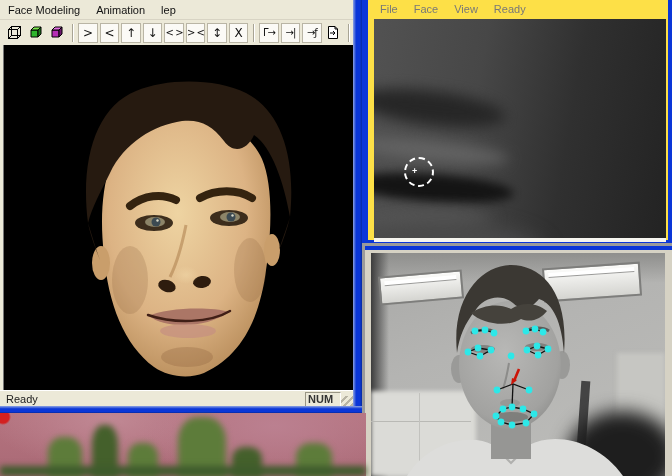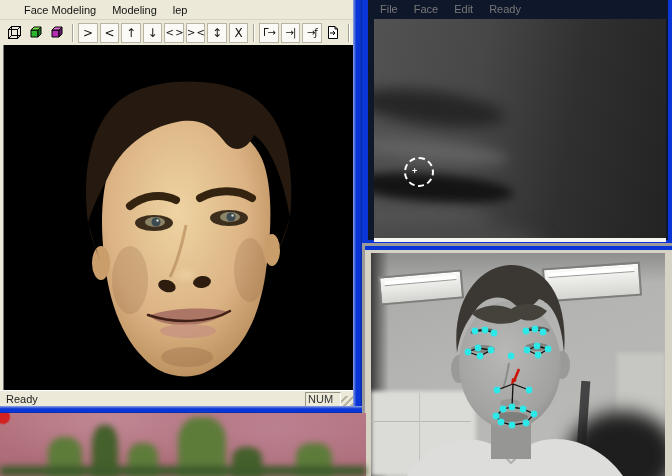--- a/index.html
+++ b/index.html
@@ -5,41 +5,41 @@
   html,body{margin:0;padding:0;background:#9a9a9a;}
   #screen{position:relative;width:672px;height:476px;overflow:hidden;
     font-family:"Liberation Sans","DejaVu Sans",sans-serif;background:#9a9a9a;}
   
   #left-window{position:absolute;left:0;top:0;width:362px;height:413px;background:#ECE9D8;}
   .blue-edge-r{position:absolute;left:353px;top:0;width:9px;height:413px;
     background:linear-gradient(to right,#8ea4e2,#0a36d8 35%,#0a36d8 75%,#062a9e);}
   .blue-edge-b{position:absolute;left:0;top:406px;width:362px;height:7px;
     background:linear-gradient(to bottom,#8ea4e2,#0a36d8 40%,#0a36d8 80%,#062a9e);}
   #lw-menubar{position:absolute;left:0;top:0;width:353px;height:19px;background:#ECE9D8;
-    display:flex;align-items:center;font-size:11px;color:#111;border-bottom:1px solid #d8d4c4;padding-left:16px;}
+    display:flex;align-items:center;font-size:11px;color:#111;border-bottom:1px solid #d8d4c4;}
   .menu-item{padding:2px 8px;cursor:default;}
   #lw-toolbar{position:absolute;left:0;top:20px;width:353px;height:25px;background:#ECE9D8;
     display:flex;align-items:center;padding-left:4px;box-sizing:border-box;}
   .tb-btn{width:21px;height:20px;margin:0 1px;border:1px solid #b9b5a5;background:#fbfaf6;
     display:flex;align-items:center;justify-content:center;font-size:12px;line-height:1;
     color:#101010;padding:0;font-family:"DejaVu Sans",sans-serif;}
   .tb-btn.flat{border-color:transparent;background:transparent;}
   .tb-sep{width:1px;height:18px;background:#a8a494;margin:0 4px;box-shadow:1px 0 0 #fff;}
   .tb-glyph2{font-size:10px;letter-spacing:-1px;}
   #lw-viewport{position:absolute;left:3px;top:45px;width:349px;height:345px;background:#000;
     border-left:1px solid #777;}
   #lw-statusbar{position:absolute;left:0;top:390px;width:353px;height:17px;background:#ECE9D8;
     border-top:1px solid #fff;font-size:11px;color:#222;}
   #status-text{position:absolute;left:6px;top:2px;text-align:center;}
   #status-pane{position:absolute;right:12px;top:1px;width:30px;height:14px;overflow:hidden;
-    border:1px solid;border-color:#9a9685 #fff #fff #9a9685;padding:0 2px;font-size:11px;color:#333;}
+    border:1px solid;border-color:#9a9685 #fff #fff #9a9685;padding:0 2px;font-size:11px;color:#333;font-weight:bold;}
   #grip{position:absolute;right:0;bottom:0;width:12px;height:12px;
     background:repeating-linear-gradient(135deg,transparent 0 3px,#b8b4a4 3px 5px);}
   
-  #eye-window{position:absolute;left:362px;top:0;width:310px;height:243px;background:#0f172a;
+  #eye-window{position:absolute;left:362px;top:0;width:310px;height:243px;background:#fde047;
     border-left:6px solid #0a36d8;border-right:4px solid #0a36d8;border-bottom:3px solid #0a36d8;
     box-sizing:border-box;}
   #ew-menubar{height:18px;display:flex;align-items:center;font-size:11px;color:#787878;
     padding-left:4px;}
   #eye-canvas{position:absolute;left:6px;top:19px;width:292px;height:219px;overflow:hidden;
     background:linear-gradient(100deg,#525252 0%,#474747 35%,#303030 65%,#232323 100%);}
   .eye-brow{position:absolute;left:-18px;top:72px;width:150px;height:34px;border-radius:50%;
     background:#262626;filter:blur(7px);transform:rotate(7deg);}
   .eye-lid{position:absolute;left:-20px;top:122px;width:155px;height:20px;border-radius:50%;
     background:#636363;filter:blur(7px);transform:rotate(6deg);}
@@ -89,21 +89,21 @@
   #wp-bottom{position:absolute;left:0;bottom:0;width:100%;height:10px;background:#3e5b2c;filter:blur(3px);}
 </style>
 </head>
 <body>
 
 <div id="screen">
 
   <div id="left-window">
     <div id="lw-menubar">
         <span class="menu-item">Face Modeling</span>
-        <span class="menu-item">Modeling</span>
+        <span class="menu-item">Animation</span>
         <span class="menu-item">lep</span>
       </div>
     <div id="lw-toolbar">
         <button class="tb-btn flat">
           <svg width="15" height="15" viewBox="0 0 15 15">
             <g fill="none" stroke="#000">
               <rect x="1.5" y="4.5" width="9" height="9"></rect>
               <rect x="4.5" y="1.5" width="9" height="9"></rect>
               <path d="M1.5,4.5 L4.5,1.5 M10.5,4.5 L13.5,1.5 M1.5,13.5 L4.5,10.5 M10.5,13.5 L13.5,10.5"></path>
             </g>
@@ -212,21 +212,21 @@
     </div>
 
     <div class="blue-edge-r"></div>
     <div class="blue-edge-b"></div>
   </div>
 
   <div id="eye-window">
     <div id="ew-menubar">
         <span class="menu-item">File</span>
         <span class="menu-item">Face</span>
-        <span class="menu-item">Edit</span>
+        <span class="menu-item">View</span>
         <span class="menu-item">Ready</span>
       </div>
     <div id="eye-canvas">
       <div class="eye-brow"></div>
       <div class="eye-lid"></div>
       <div class="eye-slit"></div>
       <div class="eye-under"></div>
       <div class="eye-cheek"></div>
       <div id="pupil-circle" style="left: 30px; top: 138px; width: 26px; height: 26px;"></div>
       <div id="pupil-cross" style="left: 38px; top: 147px;">+</div>

